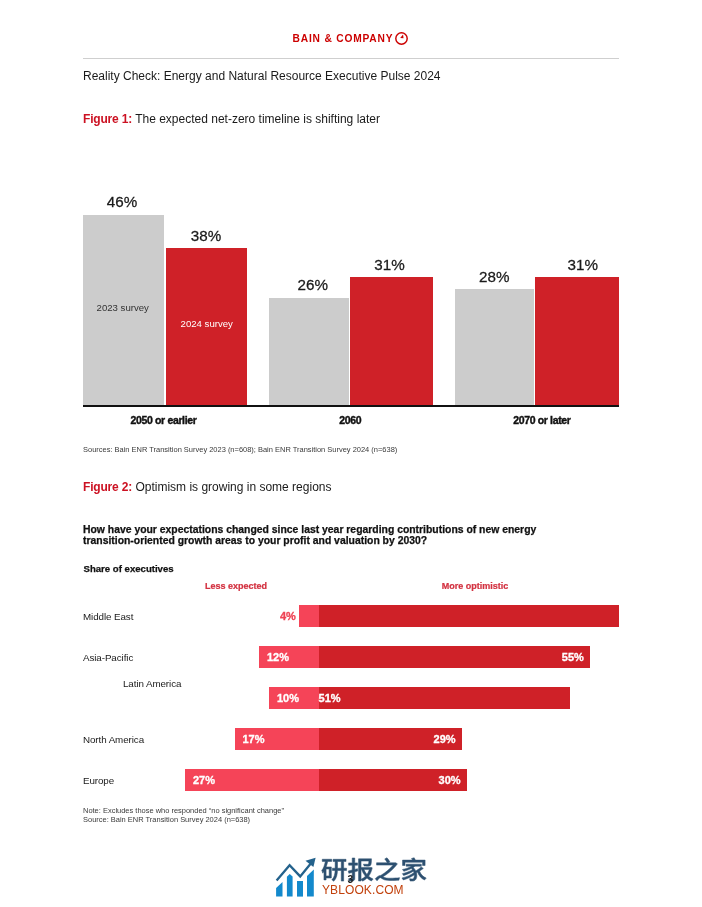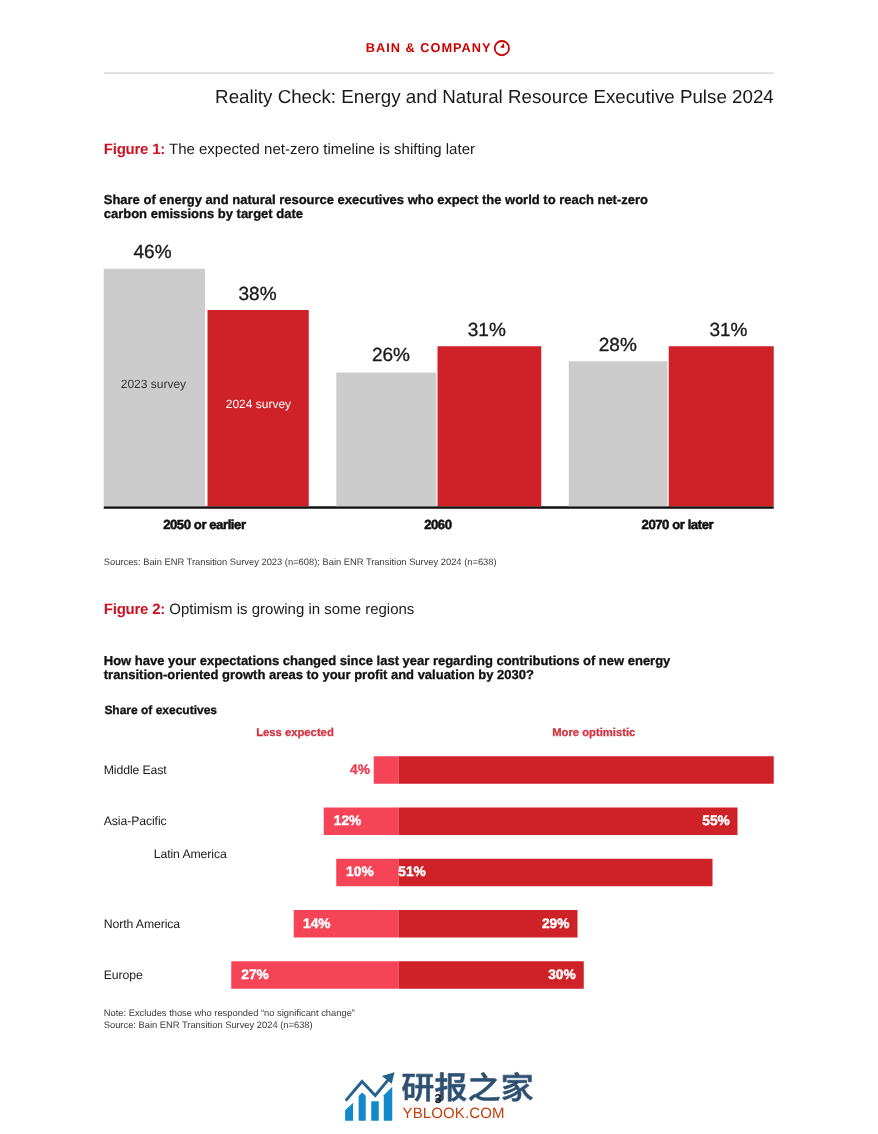--- a/index.html
+++ b/index.html
@@ -7,21 +7,21 @@
        color:#111111;overflow:hidden;position:relative;-webkit-font-smoothing:antialiased;}
   .page{position:absolute;left:0;top:0;width:702px;height:907px;}
   .abs{position:absolute;}
 
   
   #brand{left:0;top:29px;width:702px;text-align:center;}
   #brand .wordmark{font-family:"Liberation Sans",sans-serif;font-weight:bold;font-size:10.2px;
        letter-spacing:0.82px;color:#CC0000;vertical-align:middle;}
   #brand .logomark{display:inline-block;vertical-align:middle;margin-left:1.2px;position:relative;top:2.1px;}
   #hr{left:83px;top:58px;width:536px;height:1px;background:#cfcfcf;}
-  #subtitle{left:83px;top:68.5px;width:536px;text-align:right;font-size:15px;color:#1a1a1a;}
+  #subtitle{left:83px;top:68.5px;width:536px;text-align:left;font-size:12px;color:#1a1a1a;}
 
   
   .fig-head{font-size:12.0px;color:#1a1a1a;}
   .fig-head b{color:#CC1122;font-weight:bold;letter-spacing:-0.18px;}
   .fig-sub{font-size:10.4px;font-weight:bold;color:#111;line-height:11.9px;-webkit-text-stroke:0.25px #111;}
   .src{font-size:7.48px;color:#3a3a3a;line-height:8.7px;}
 
   
   #chart1{left:83px;top:190px;width:536px;height:216.7px;}
   #chart1 .axis{position:absolute;left:0;bottom:0;width:536px;height:1.7px;background:#111;}
@@ -58,21 +58,20 @@
   <div class="abs" id="brand">
     <span class="wordmark">BAIN &amp; COMPANY</span><span class="logomark"><svg width="15" height="15" viewBox="0 0 15 15">
           <circle cx="7.5" cy="7.5" r="5.7" fill="none" stroke="#CC0000" stroke-width="1.45"></circle>
           <path d="M9.05 3.45 L9.5 7.3 L6.2 7.0 Z" fill="#CC0000"></path>
         </svg></span>
   </div>
   <div class="abs" id="hr"></div>
   <div class="abs" id="subtitle">Reality Check: Energy and Natural Resource Executive Pulse 2024</div>
 
   <div class="abs fig-head" style="left:83px;top:112.0px;"><b>Figure 1:</b> <span>The expected net-zero timeline is shifting later</span></div>
-  <div class="abs fig-sub" style="left:83px;top:154.5px;width:462px;">Share of energy and natural resource executives who expect the world to reach net-zero carbon emissions by target date</div>
 
   <div class="abs" id="chart1">
     <div class="axis"></div>
     <div class="bar g" style="left:0.0px;width:81.3px;height:190.3px;"></div>
     <div class="bar r" style="left:82.6px;width:81.3px;height:157.2px;"></div>
     <div class="vlabel" style="left:-1.6px;width:81.3px;top:3.4px;">46%</div>
     <div class="vlabel" style="left:82.4px;width:81.3px;top:36.5px;">38%</div>
     <div class="catlabel" style="left:0.5px;width:160px;top:224.2px;">2050 or earlier</div>
     <div class="bar g" style="left:185.9px;width:79.7px;height:107.5px;"></div>
     <div class="bar r" style="left:267.0px;width:82.9px;height:128.2px;"></div>
@@ -108,21 +107,21 @@
     <div class="hlab" style="left:184.0px;top:47.1px;">12%</div>
     <div class="hlab" style="left:235.6px;width:265.3px;text-align:right;top:47.1px;">55%</div>
     <div class="row-label" style="left:0px;top:74px;padding-left:40px;">Latin America</div>
     <div class="hbar l" style="left:186.3px;width:49.3px;top:83.0px;"></div>
     <div class="hbar r" style="left:235.6px;width:251.5px;top:83.0px;"></div>
     <div class="hlab" style="left:193.9px;top:88.0px;">10%</div>
     <div class="hlab" style="left:235.6px;width:245.5px;top:88.0px;">51%</div>
     <div class="row-label" style="left:0px;top:130.2px;">North America</div>
     <div class="hbar l" style="left:151.8px;width:83.8px;top:124.0px;"></div>
     <div class="hbar r" style="left:235.6px;width:143.0px;top:124.0px;"></div>
-    <div class="hlab" style="left:159.4px;top:129.0px;">14%</div>
+    <div class="hlab" style="left:159.4px;top:129.0px;">17%</div>
     <div class="hlab" style="left:235.6px;width:137.0px;text-align:right;top:129.0px;">29%</div>
     <div class="row-label" style="left:0px;top:171.1px;">Europe</div>
     <div class="hbar l" style="left:102.4px;width:133.2px;top:165.0px;"></div>
     <div class="hbar r" style="left:235.6px;width:148.0px;top:165.0px;"></div>
     <div class="hlab" style="left:110.0px;top:170.0px;">27%</div>
     <div class="hlab" style="left:235.6px;width:142.0px;text-align:right;top:170.0px;">30%</div>
   </div>
 
   <div class="abs src" style="left:83px;top:807.0px;">
       <div>Note: Excludes those who responded “no significant change”</div>

